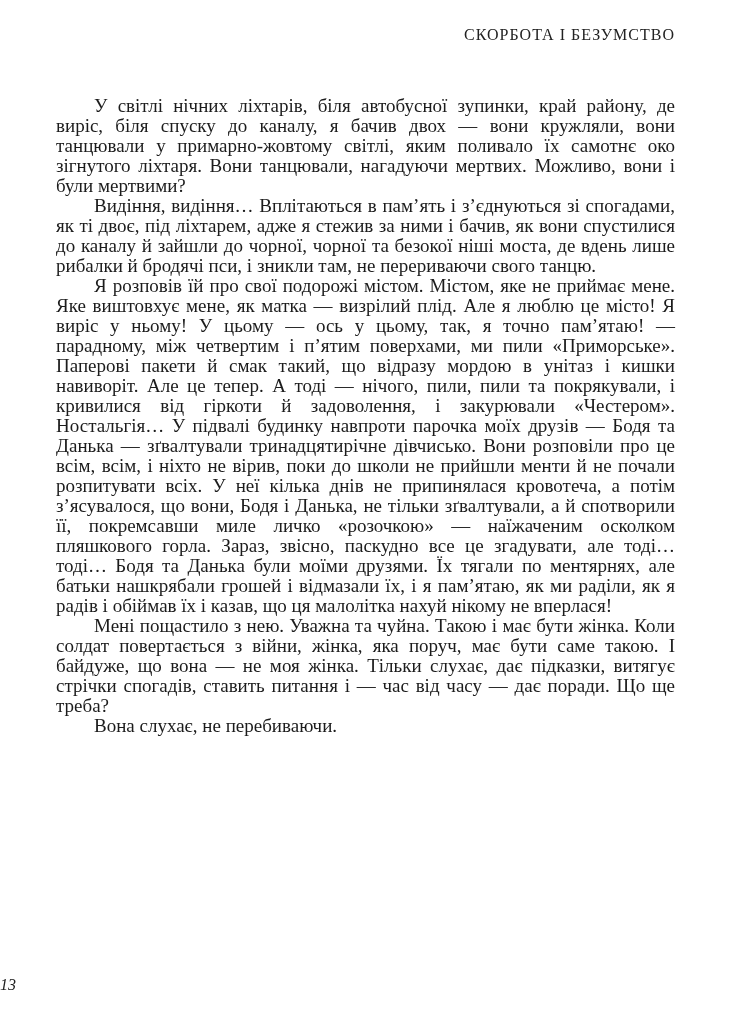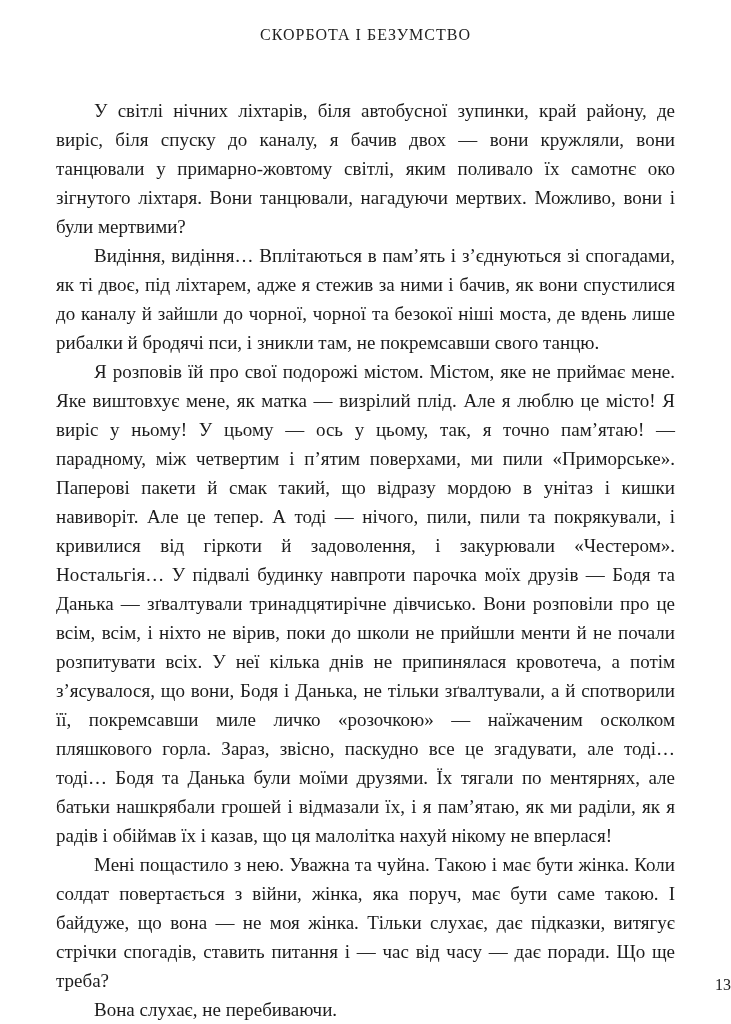--- a/index.html
+++ b/index.html
@@ -17,60 +17,61 @@
   .book-page {
     position: relative;
     width: 731px;
     height: 1024px;
     background: #ffffff;
     box-sizing: border-box;
     padding: 26px 56px 0 56px;
     overflow: hidden;
   }
   .running-header {
-    text-align: center;
+    text-align: right;
     font-size: 16px;
     letter-spacing: 1px;
     color: #222222;
     margin: 0 0 52px 0;
     font-weight: normal;
   }
   .text-block {
     font-size: 19px;
-    line-height: 29px;
+    line-height: 20px;
     text-align: justify;
     text-justify: inter-word;
     hyphens: auto;
     -webkit-hyphens: auto;
   }
   .text-block p {
     margin: 0;
     padding: 0;
     text-indent: 38px;
   }
   .page-number {
     position: absolute;
     left: 0;
     bottom: 30px;
     width: 100%;
-    text-align: right;
+    text-align: left;
     font-size: 16px;
     color: #222222;
+    font-style: italic;
   }
 </style>
 </head>
 <body>
 
 <div class="book-page">
 
   <div class="running-header">СКОРБОТА І БЕЗУМСТВО</div>
 
   <div class="text-block">
     <p>У світлі нічних ліхтарів, біля автобусної зупинки, край району, де виріс, біля спуску до каналу, я бачив двох — вони кружляли, вони танцювали у примарно-жовтому світлі, яким поливало їх самотнє око зігнутого ліхтаря. Вони танцювали, нагадуючи мертвих. Можливо, вони і були мертвими?</p>
-    <p>Видіння, видіння… Вплітаються в пам’ять і з’єднуються зі спогадами, як ті двоє, під ліхтарем, адже я стежив за ними і бачив, як вони спустилися до каналу й зайшли до чорної, чорної та безокої ніші моста, де вдень лише рибалки й бродячі пси, і зникли там, не покремсавши свого танцю.</p>
+    <p>Видіння, видіння… Вплітаються в пам’ять і з’єднуються зі спогадами, як ті двоє, під ліхтарем, адже я стежив за ними і бачив, як вони спустилися до каналу й зайшли до чорної, чорної та безокої ніші моста, де вдень лише рибалки й бродячі пси, і зникли там, не перериваючи свого танцю.</p>
     <p>Я розповів їй про свої подорожі містом. Містом, яке не приймає мене. Яке виштовхує мене, як матка — визрілий плід. Але я люблю це місто! Я виріс у ньому! У цьому — ось у цьому, так, я точно пам’ятаю! — парадному, між четвертим і п’ятим поверхами, ми пили «Приморське». Паперові пакети й смак такий, що відразу мордою в унітаз і кишки навиворіт. Але це тепер. А тоді — нічого, пили, пили та покрякували, і кривилися від гіркоти й задоволення, і закурювали «Честером». Ностальгія… У підвалі будинку навпроти парочка моїх друзів — Бодя та Данька — зґвалтували тринадцятирічне дівчисько. Вони розповіли про це всім, всім, і ніхто не вірив, поки до школи не прийшли менти й не почали розпитувати всіх. У неї кілька днів не припинялася кровотеча, а потім з’ясувалося, що вони, Бодя і Данька, не тільки зґвалтували, а й спотворили її, покремсавши миле личко «розочкою» — наїжаченим осколком пляшкового горла. Зараз, звісно, паскудно все це згадувати, але тоді… тоді… Бодя та Данька були моїми друзями. Їх тягали по ментярнях, але батьки нашкрябали грошей і відмазали їх, і я пам’ятаю, як ми раділи, як я радів і обіймав їх і казав, що ця малолітка нахуй нікому не вперлася!</p>
     <p>Мені пощастило з нею. Уважна та чуйна. Такою і має бути жінка. Коли солдат повертається з війни, жінка, яка поруч, має бути саме такою. І байдуже, що вона — не моя жінка. Тільки слухає, дає підказки, витягує стрічки спогадів, ставить питання і — час від часу — дає поради. Що ще треба?</p>
     <p>Вона слухає, не перебиваючи.</p>
   </div>
 
   <div class="page-number">13</div>
 
 </div>
 
 </body></html>

